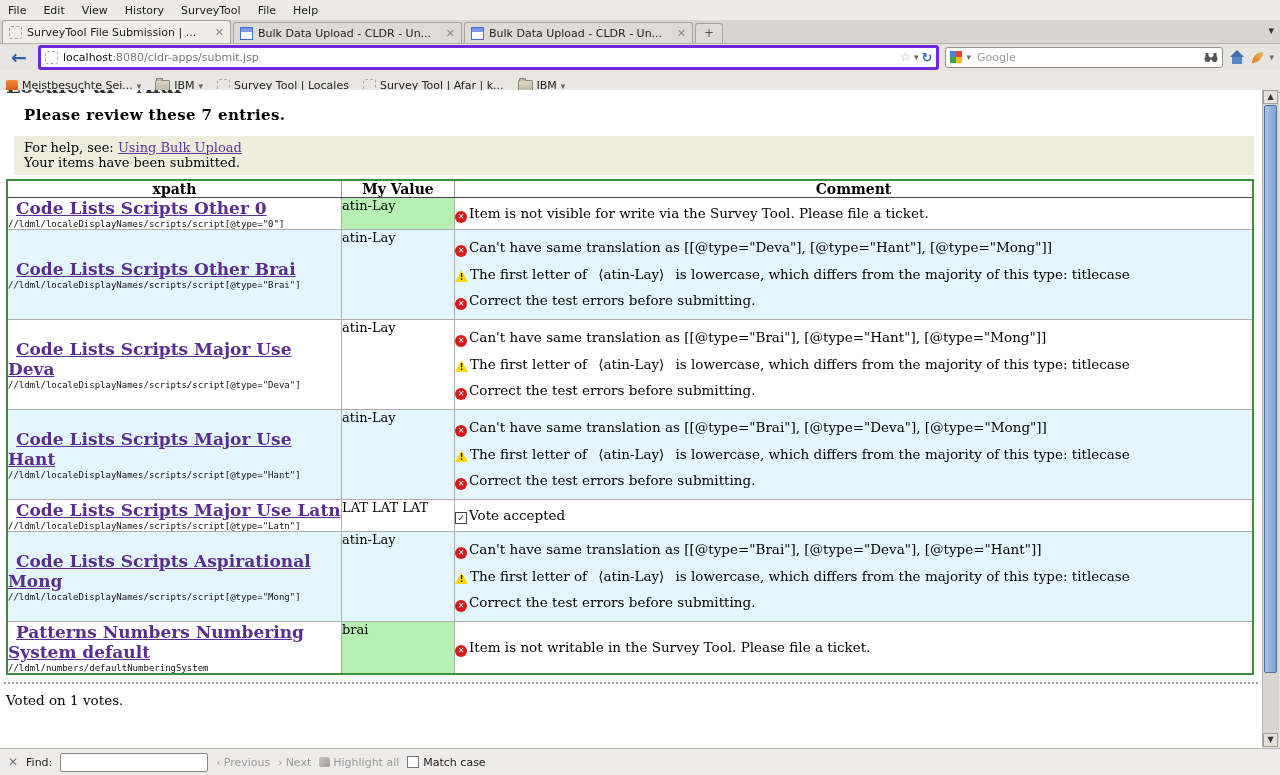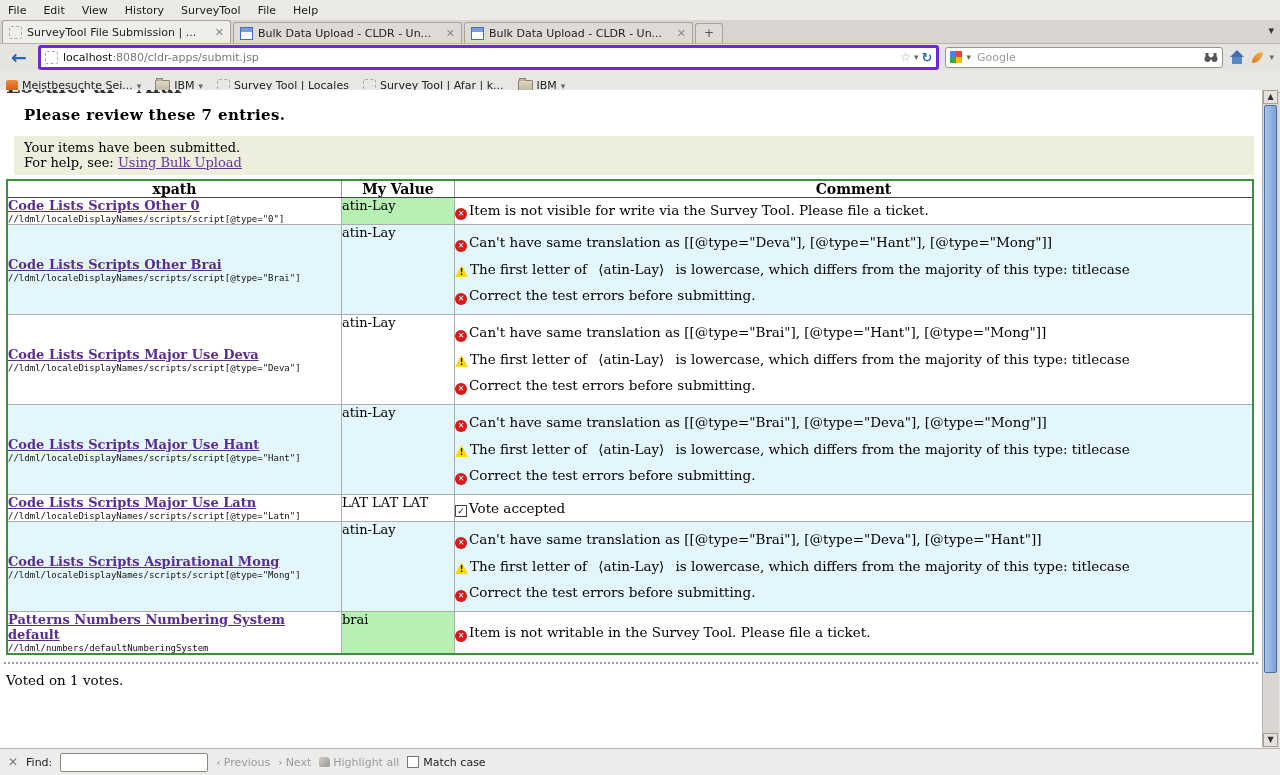--- a/index.html
+++ b/index.html
@@ -62,21 +62,21 @@
   .clipped-heading{font-size:20px;font-weight:bold;margin:-16px 0 0 6px;height:21px;overflow:hidden;color:#333;}
   .page-title{font-size:15px;font-weight:bold;margin:11px 0 12px 24px;letter-spacing:.4px;}
   .notice{margin:0 8px 0 14px;background:#eeeedd;padding:4px 10px 5px;font-size:13px;line-height:15px;}
   .notice a{color:#663399;}
   table.review{border-collapse:collapse;margin:4px 0 0 6px;width:1248px;border:2px solid #3d8e3d;
                font-size:13px;}
   table.review th{font-size:14px;font-weight:bold;border:1px solid #9a9a9a;border-bottom:1px solid #444;
                   padding:0 2px;background:#fff;}
   table.review td{border:1px solid #adadad;padding:0;}
   td.xcell{width:333px;vertical-align:middle;padding:1px 2px;}
-  td.xcell a{color:#5a2d91;font-weight:bold;font-size:13px;}
+  td.xcell a{color:#5a2d91;font-weight:bold;font-size:17px;margin-left:8px;}
   .xpath-path{font-family:"DejaVu Sans Mono","Liberation Mono",monospace;font-size:9px;color:#111;display:block;margin-top:1px;}
   td.vcell{width:112px;vertical-align:top;padding:0 3px;font-size:13px;}
   td.vcell.green{background:#b6f0b2;}
   td.ccell{vertical-align:middle;padding:0 2px;font-size:13.5px;}
   tr.alt td{background:#e3f6fb;}
   .comment{margin:3px 0;line-height:17px;}
   tr.multi .comment{margin:9px 0;}
   .cicon{display:inline-block;text-align:center;margin-right:2px;vertical-align:-1px;
          font-family:"DejaVu Sans",sans-serif;}
   .cicon.error{width:12px;height:12px;line-height:12px;border-radius:50%;background:#d41a1a;color:#fff;
@@ -204,24 +204,24 @@
     <span>IBM</span>
     <span class="chev">▾</span>
   </span>
 </div>
 
 <div class="content">
   <div class="clipped-heading">Locale: af - Afar</div>
   <div class="page-title">Please review these 7 entries.</div>
 
   <div class="notice">
-    <div>Your items have been submitted.</div>
     <div>
       <span>For help, see: </span><a href="#">Using Bulk Upload</a>
     </div>
+    <div>Your items have been submitted.</div>
   </div>
 
   <table class="review">
     <thead>
       <tr>
         <th>xpath</th>
         <th>My Value</th>
         <th>Comment</th>
       </tr>
     </thead>

